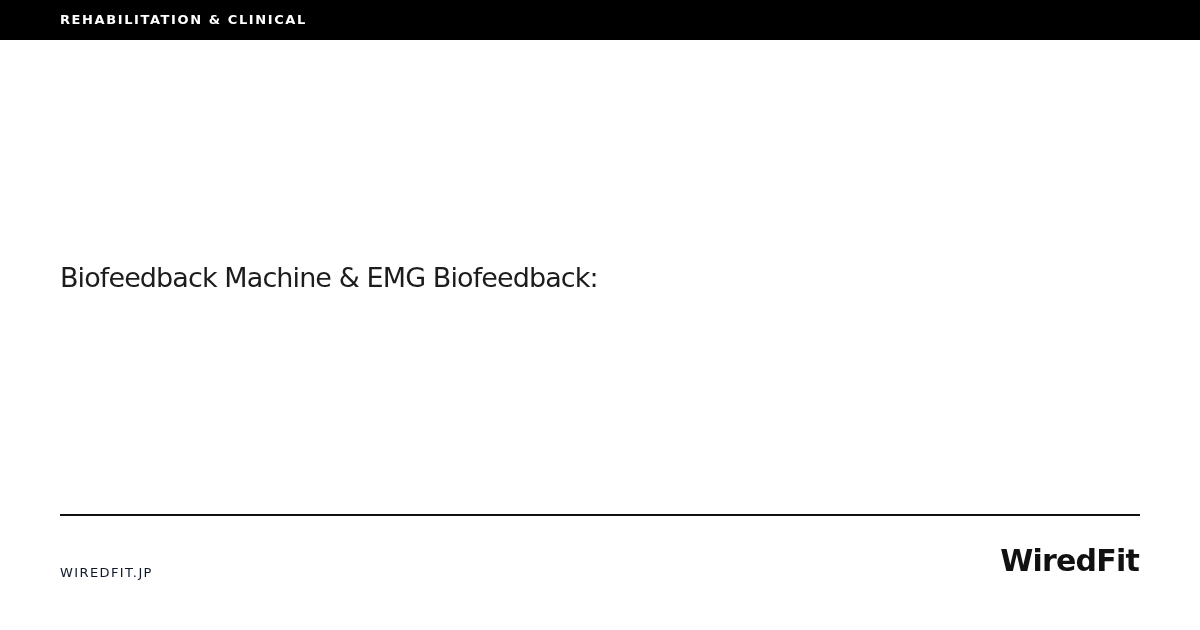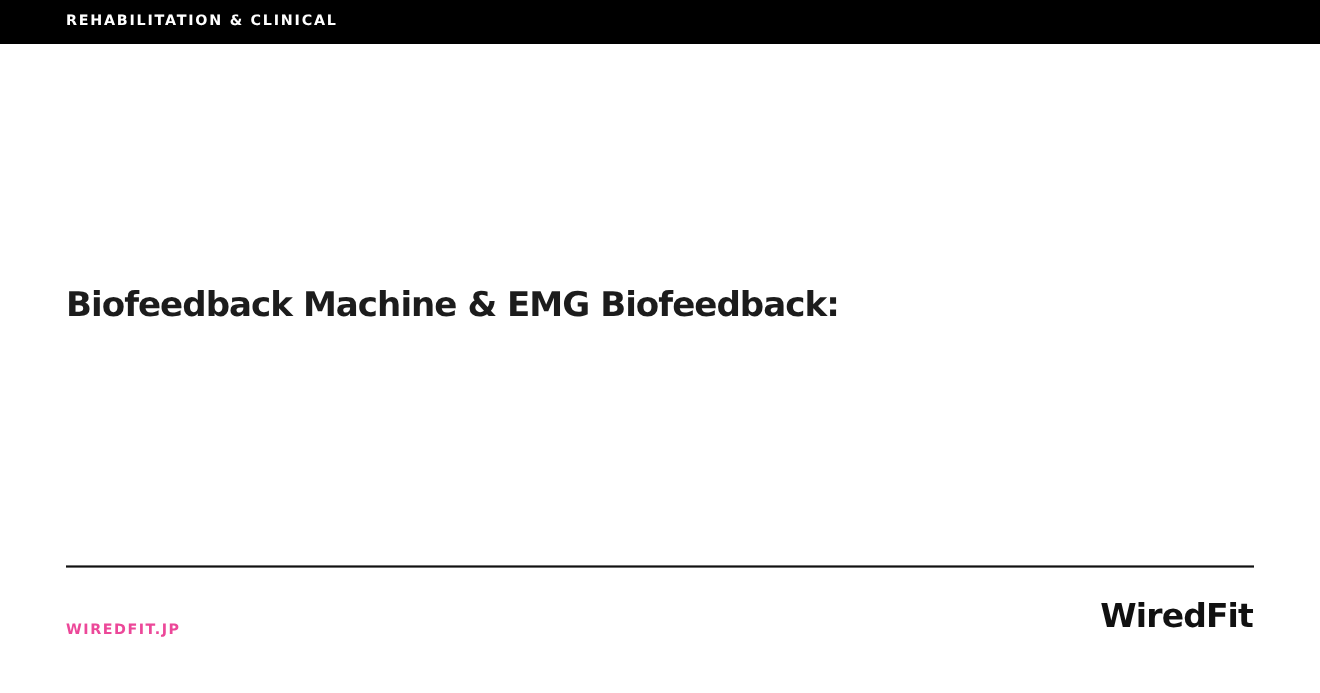--- a/index.html
+++ b/index.html
@@ -14,31 +14,31 @@
   }
   .category {
     position: absolute; left: 60px; top: 12px;
     color: #ffffff; font-size: 13px; font-weight: bold;
     letter-spacing: 1.6px; line-height: 16px;
     font-family: "DejaVu Sans", sans-serif;
   }
   .title {
     position: absolute; left: 60px; top: 251px; width: 1000px;
     margin: 0;
-    color: #1c1c1c; font-size: 31px; font-weight: bold;
+    color: #1c1c1c; font-size: 27px; font-weight: normal;
     line-height: 53px; letter-spacing: -0.9px;
     font-family: "DejaVu Sans", sans-serif;
   }
   .rule {
     position: absolute; left: 60px; top: 514px; width: 1080px; height: 2px;
     background: #111111;
   }
   .domain {
     position: absolute; left: 60px; top: 565px;
-    color: #ec4899; font-size: 13px; font-weight: bold;
+    color: #0f172a; font-size: 13px; font-weight: normal;
     letter-spacing: 1.4px; line-height: 16px;
     font-family: "DejaVu Sans", sans-serif;
   }
   .brand {
     position: absolute; right: 61px; top: 543px;
     color: #111111; font-size: 30px; font-weight: bold;
     letter-spacing: -0.8px; line-height: 36px;
     font-family: "DejaVu Sans", sans-serif;
   }
 </style>

